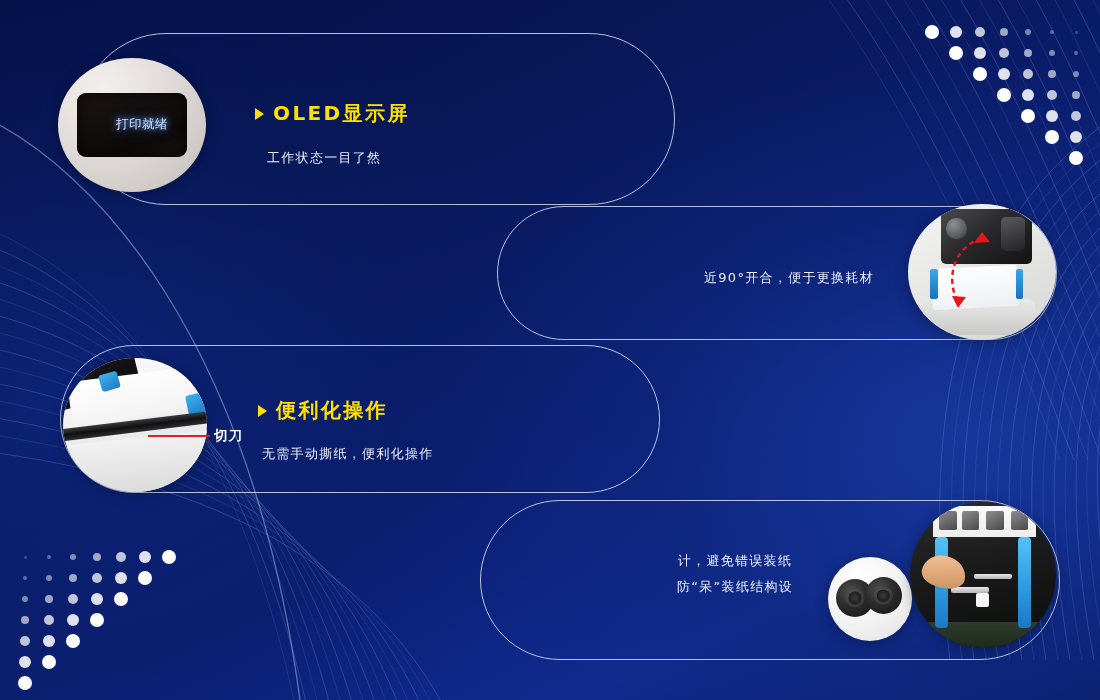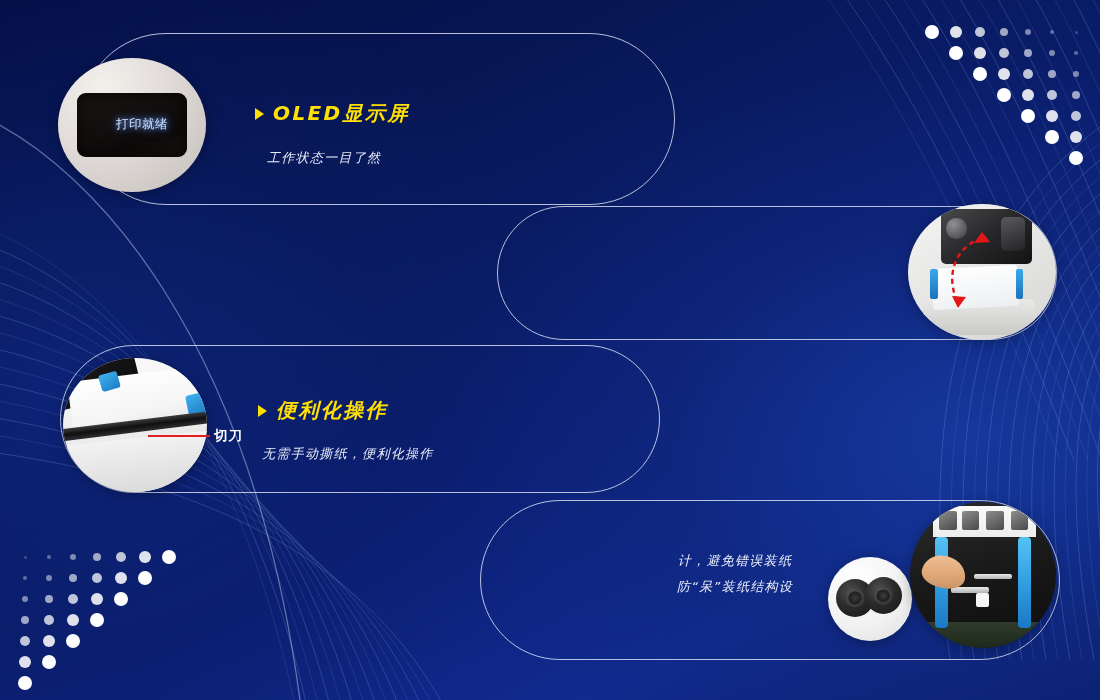--- a/index.html
+++ b/index.html
@@ -160,21 +160,21 @@
   .c4b .chip{
     position:absolute; left:0; bottom:0; width:100%; height:18%;
     background:linear-gradient(180deg,#2f3b2c,#1d2a1b);
   }
   .c4b .whitebox{
     position:absolute; left:45%; top:62%; width:9%; height:10%;
     background:#f6f6f6; border-radius:2px;
   }
 
   
-  .txt { position:absolute;font-style:italic; }
+  .txt { position:absolute; }
   .title {
     display:flex; align-items:center; gap:9px;
     color:#ffe000; font-size:20px; font-weight:700; letter-spacing:2.4px;
     white-space:nowrap;
     font-family:"DejaVu Sans","Liberation Sans",sans-serif;
   }
   .tri {
     width:0;height:0;
     border-left:9px solid #ffe000;
     border-top:6px solid transparent;
@@ -372,20 +372,21 @@
       <div class="roller"></div>
       <svg class="arrow-arc" viewBox="0 0 148 136">
         <path d="M 74,34 C 44,44 38,76 50,98" fill="none" stroke="#e41616" stroke-width="2.4" stroke-dasharray="5,4"></path>
         <polygon points="74,28 82,38 66,39" fill="#e41616"></polygon>
         <polygon points="50,104 44,92 58,93" fill="#e41616"></polygon>
       </svg>
     </div>
   </div>
 
   <div class="txt" style="left:712px; top:249px;">
+    <div class="subtitle" style="margin-top:20px; margin-left:-8px;">近90°开合，便于更换耗材</div>
   </div>
 
   <div class="photo c3" style="left:63px; top:358px; width:144px; height:134px;">
     <div class="inner">
       <div class="lowbody"></div>
       <div class="topblack"></div>
       <div class="sheet"></div>
       <div class="bluebit"></div>
       <div class="bluebit2"></div>
       <div class="bar"></div>

